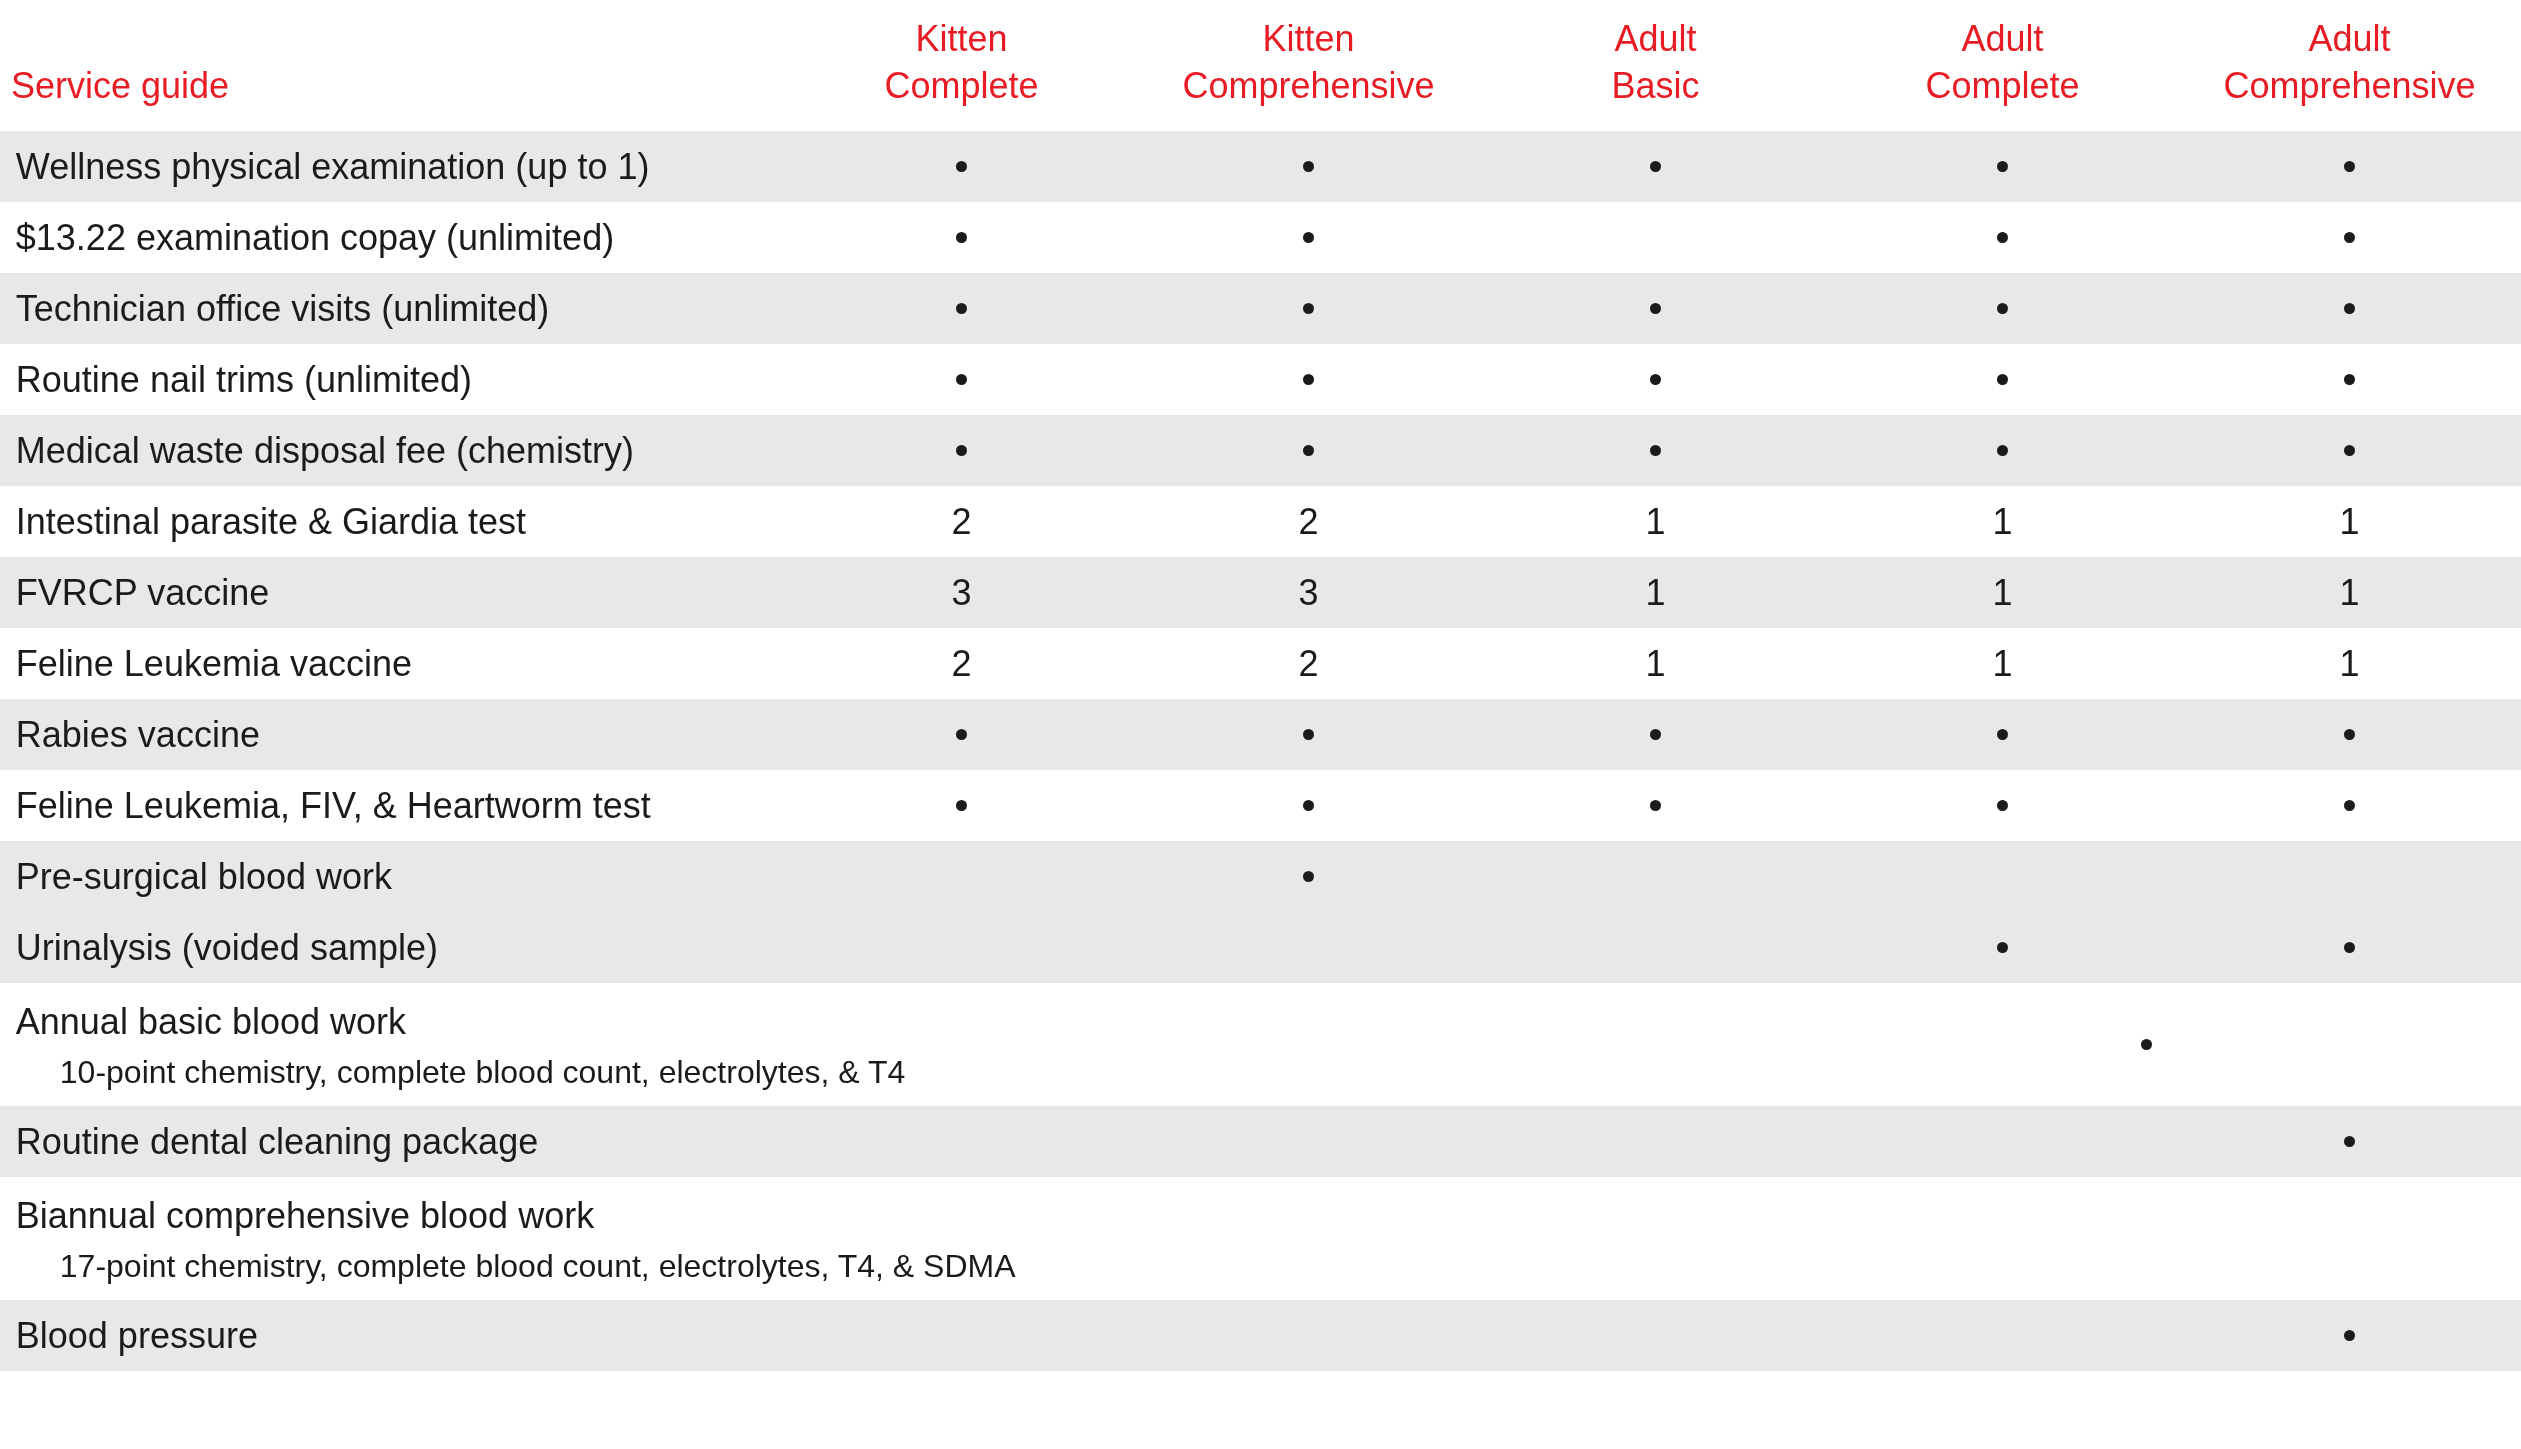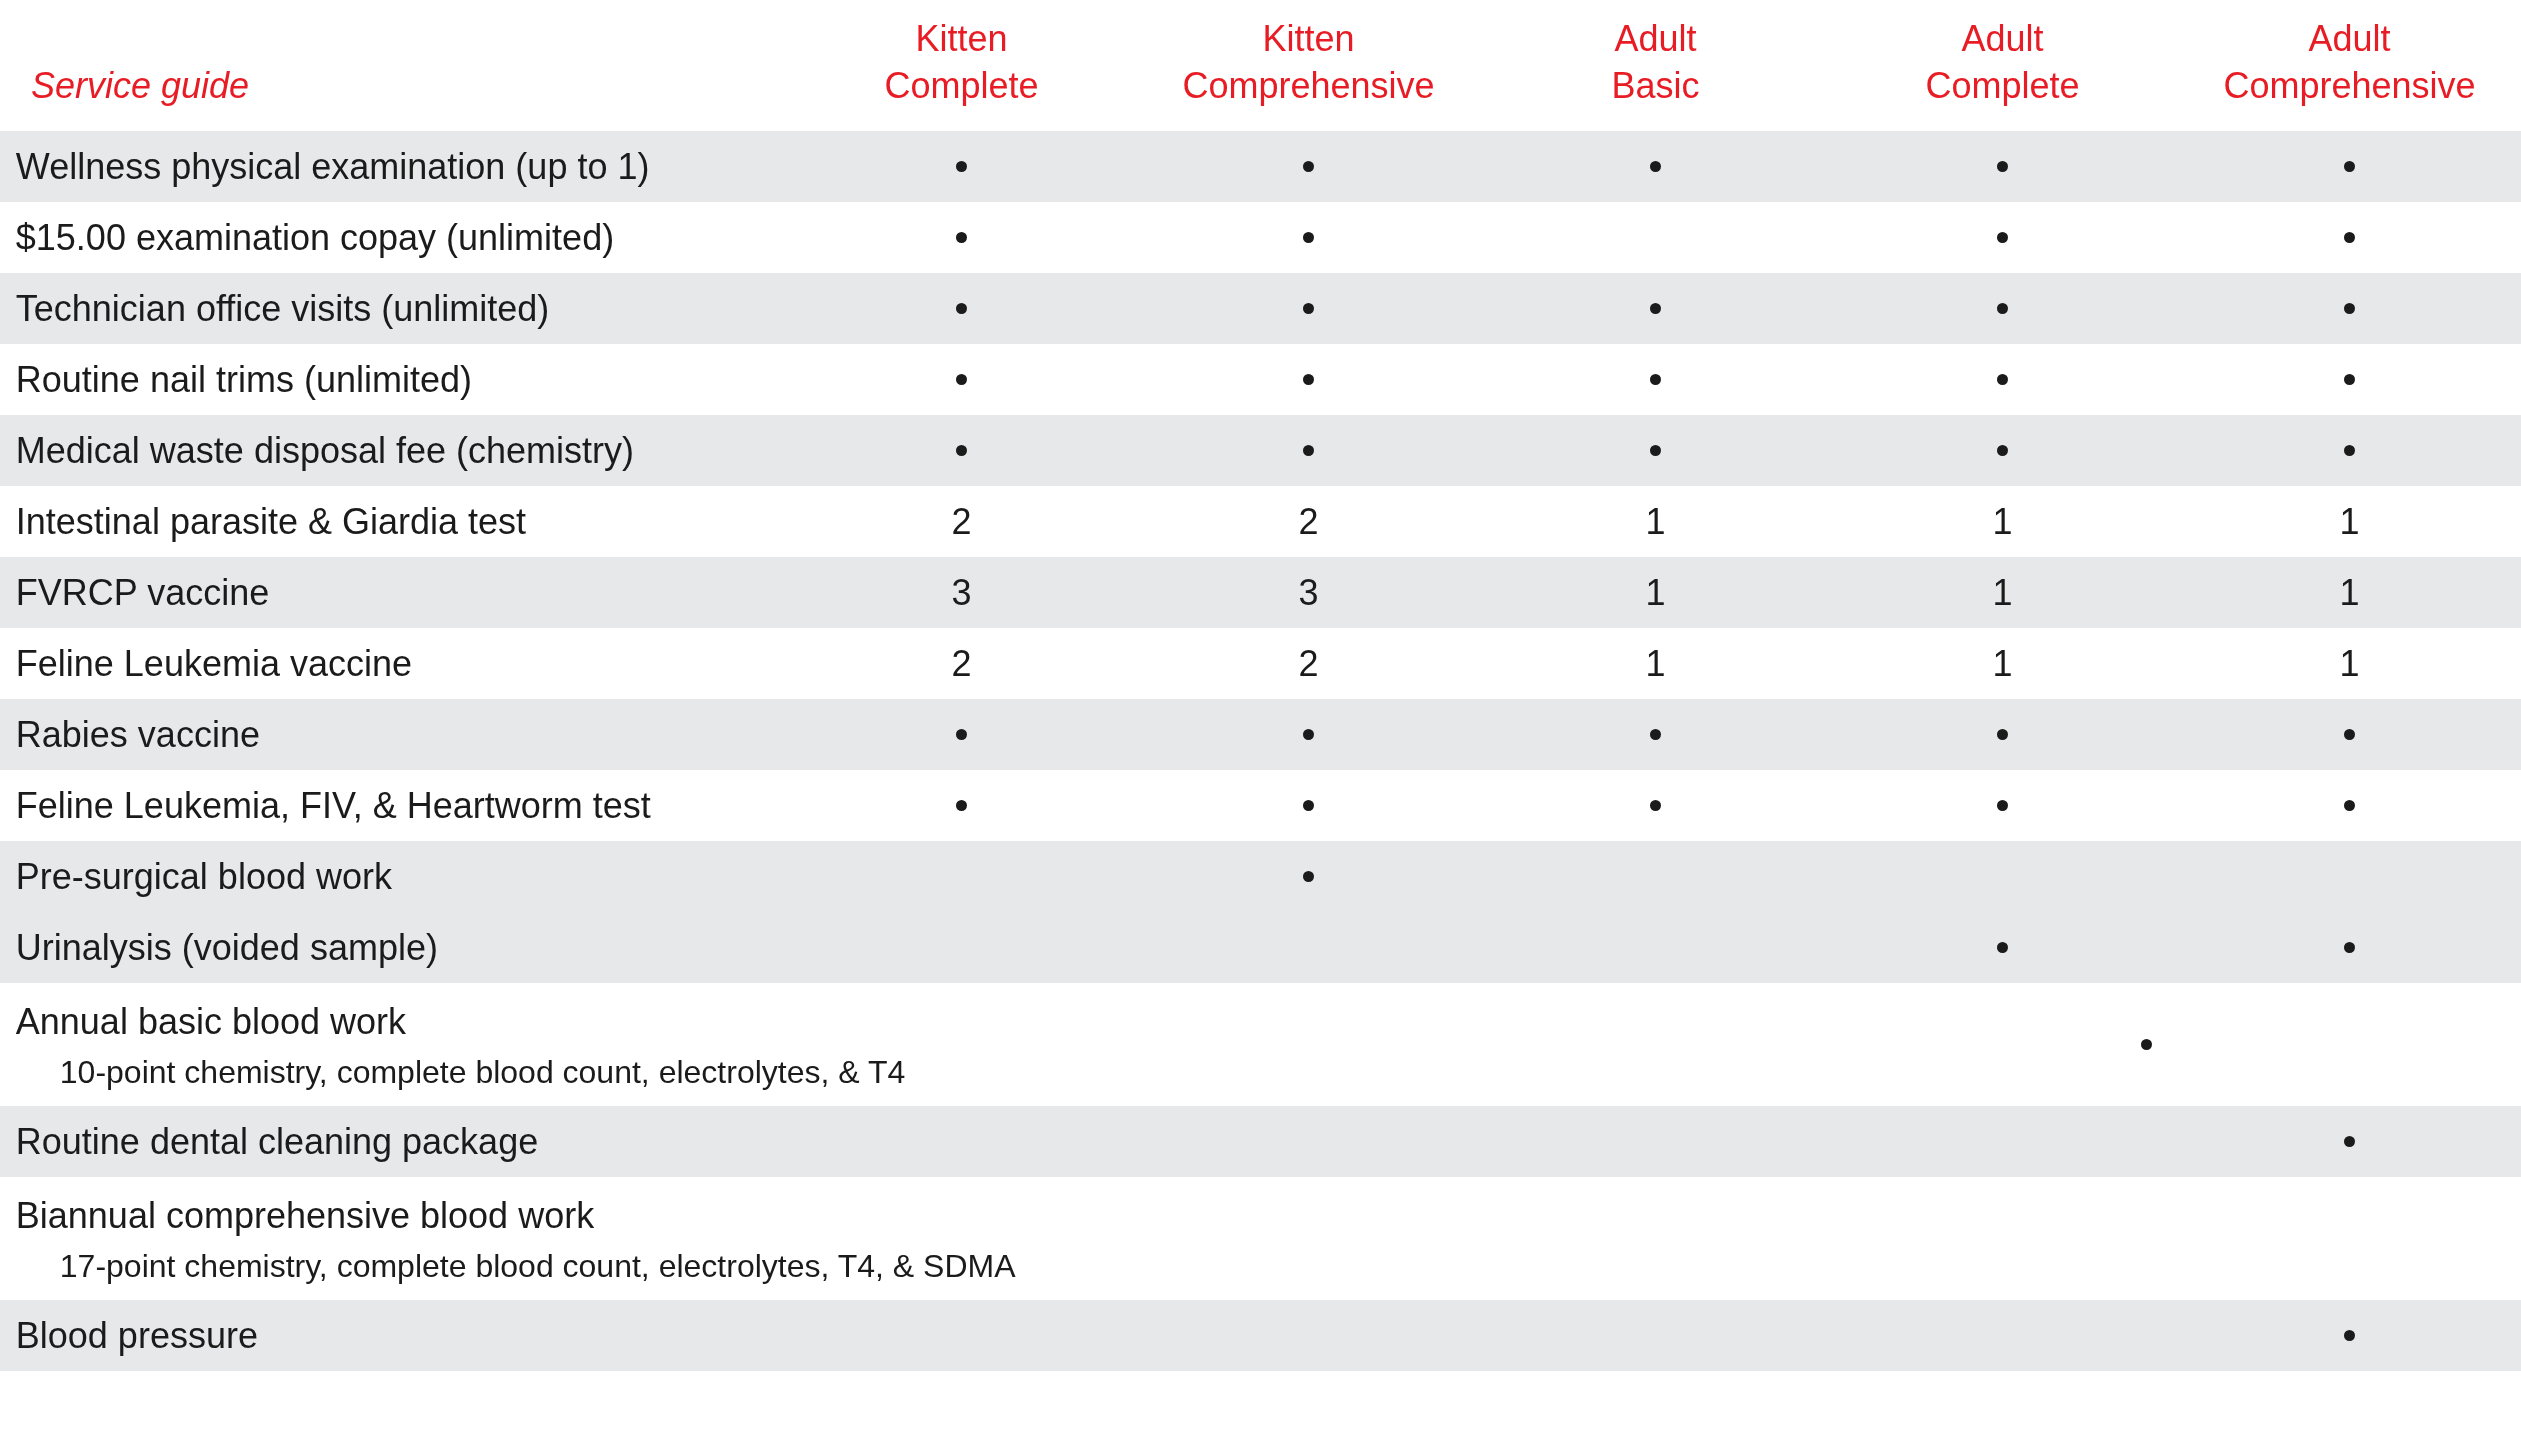--- a/index.html
+++ b/index.html
@@ -14,23 +14,22 @@
   .header-row{
     display:flex;
     align-items:flex-end;
     height:131px;
     box-sizing:border-box;
     padding-bottom:21.7px;
   }
   .service-col{
     width:788px;
     box-sizing:border-box;
-    padding-left:31px;
+    padding-left:11px;
     flex:0 0 auto;
-    font-style:italic;
   }
   .header-service{
     color:var(--red,#e81c24);
     font-size:36px;
     line-height:47px;
     font-weight:400;
   }
   .plan-col{
     width:347px;
     flex:0 0 auto;
@@ -134,21 +133,21 @@
         </div>
         <div class="cell">
           <span class="dot"></span>
         </div>
         <div class="cell">
           <span class="dot"></span>
         </div>
       </div>
       <div class="row">
         <div class="row-label">
-          <div class="row-title">$15.00 examination copay (unlimited)</div>
+          <div class="row-title">$13.22 examination copay (unlimited)</div>
         </div>
         <div class="cell">
           <span class="dot"></span>
         </div>
         <div class="cell">
           <span class="dot"></span>
         </div>
         <div class="cell"></div>
         <div class="cell">
           <span class="dot"></span>

